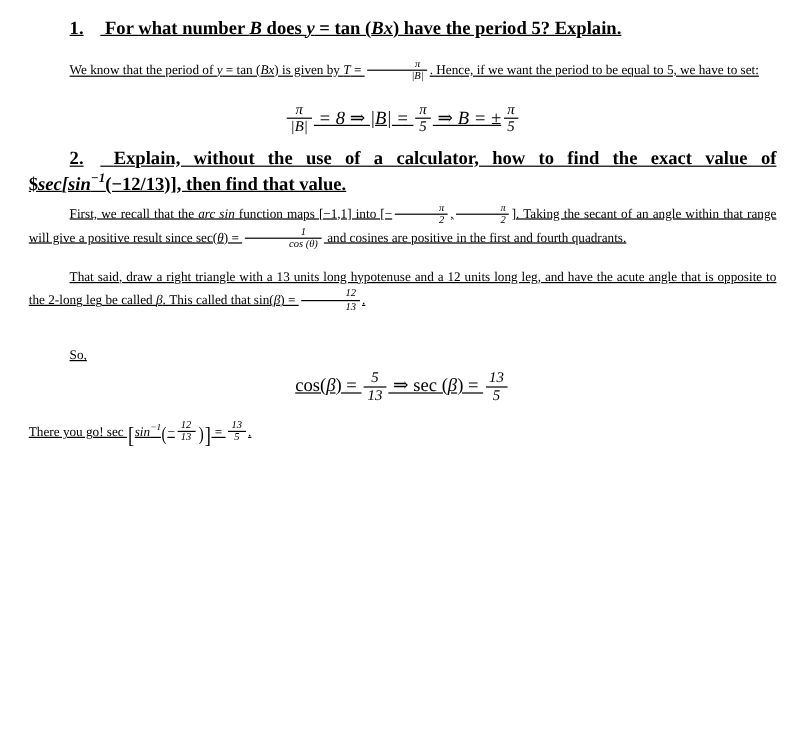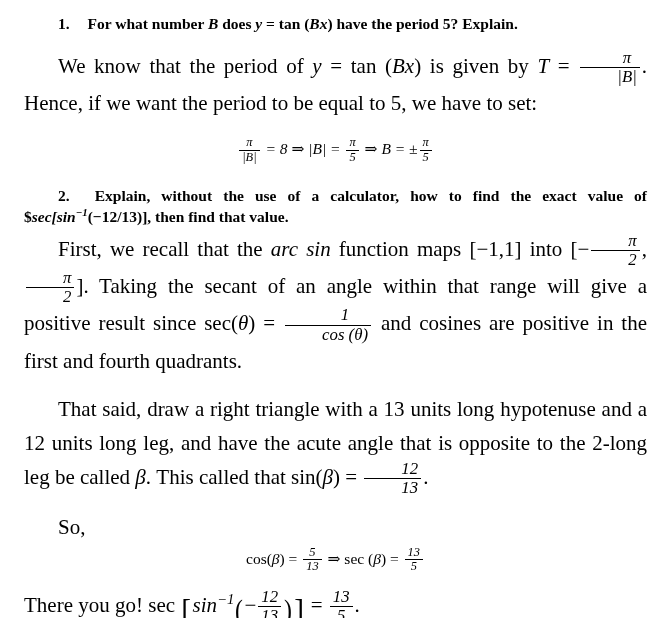--- a/index.html
+++ b/index.html
@@ -13,33 +13,34 @@
     overflow: hidden;
     font-family: "Liberation Serif", "DejaVu Serif", serif;
     color: #000000;
   }
   .page {
     width: 671px;
     height: 554px;
     box-sizing: border-box;
     padding: 10px 24px 0 24px;
     position: relative;
+    text-decoration: underline;
   }
   .prob-head {
     font-weight: bold;
     font-size: 15.5px;
     line-height: 1.35;
     margin: 4px 0 0 0;
     text-indent: 34px;
   }
   .prob-head .num {
     margin-right: 14px;
   }
   .para {
-    font-size: 21px;
+    font-size: 11px;
     line-height: 1.62;
     margin: 14px 0 0 0;
     text-align: justify;
     text-indent: 34px;
   }
   .para.noindent {
     text-indent: 0;
   }
   .display {
     text-align: center;
@@ -100,36 +101,36 @@
   </p>
 
   <p class="para">
     <span>We know that the period of </span><span class="it">y</span><span> = tan (</span><span class="it">Bx</span><span>) is given by </span><span class="it">T</span><span> = </span><span class="frac"><span class="n it">π</span><span class="d it">|B|</span></span><span>. Hence, if we want the period to be equal to 5, we have to set:</span>
   </p>
 
   <div class="display">
     <span class="frac"><span class="n it">π</span><span class="d it">|B|</span></span><span class="it"> = 8 ⇒ |B| = </span><span class="frac"><span class="n it">π</span><span class="d it">5</span></span><span class="it"> ⇒ B = ±</span><span class="frac"><span class="n it">π</span><span class="d it">5</span></span>
   </div>
 
-  <p class="prob-head" style="margin-top:22px; text-align:justify;">
+  <p class="prob-head" style="margin-top:10px; text-align:justify;">
     <span class="num">2.</span>
     <span>Explain, without the use of a calculator, how to find the exact value of $</span><span class="it">sec</span><span class="it">[sin</span><sup class="exp it">−1</sup><span>(−12/13)], then find that value.</span>
   </p>
 
   <p class="para" style="margin-top:4px;">
     <span>First, we recall that the </span><span class="it">arc sin</span><span> function maps [−1,1] into [−</span><span class="frac"><span class="n it">π</span><span class="d it">2</span></span><span>,</span><span class="frac"><span class="n it">π</span><span class="d it">2</span></span><span>]. Taking the secant of an angle within that range will give a positive result since sec(</span><span class="it">θ</span><span>) = </span><span class="frac"><span class="n it">1</span><span class="d it">cos (θ)</span></span><span> and cosines are positive in the first and fourth quadrants.</span>
   </p>
 
   <p class="para">
     <span>That said, draw a right triangle with a 13 units long hypotenuse and a 12 units long leg, and have the acute angle that is opposite to the 2-long leg be called </span><span class="it">β</span><span>. This called that sin(</span><span class="it">β</span><span>) = </span><span class="frac"><span class="n it">12</span><span class="d it">13</span></span><span>.</span>
   </p>
 
 
 
-  <p class="para" style="margin-top:13px;">So,</p>
+  <p class="para" style="margin-top:28px;">So,</p>
 
   <div class="display" style="margin-top:2px;">
     <span>cos(</span><span class="it">β</span><span>) = </span><span class="frac"><span class="n it">5</span><span class="d it">13</span></span><span> ⇒ sec (</span><span class="it">β</span><span>) = </span><span class="frac"><span class="n it">13</span><span class="d it">5</span></span>
   </div>
 
   <p class="para noindent" style="margin-top:14px; text-align:left;">
     <span>There you go! sec </span><span class="bigbr">[</span><span class="it">sin</span><sup class="exp it">−1</sup><span class="paren-tall">(</span><span>−</span><span class="frac"><span class="n it">12</span><span class="d it">13</span></span><span class="paren-tall">)</span><span class="bigbr">]</span><span> = </span><span class="frac"><span class="n it">13</span><span class="d it">5</span></span><span>.</span>
   </p>
 
 </div>

